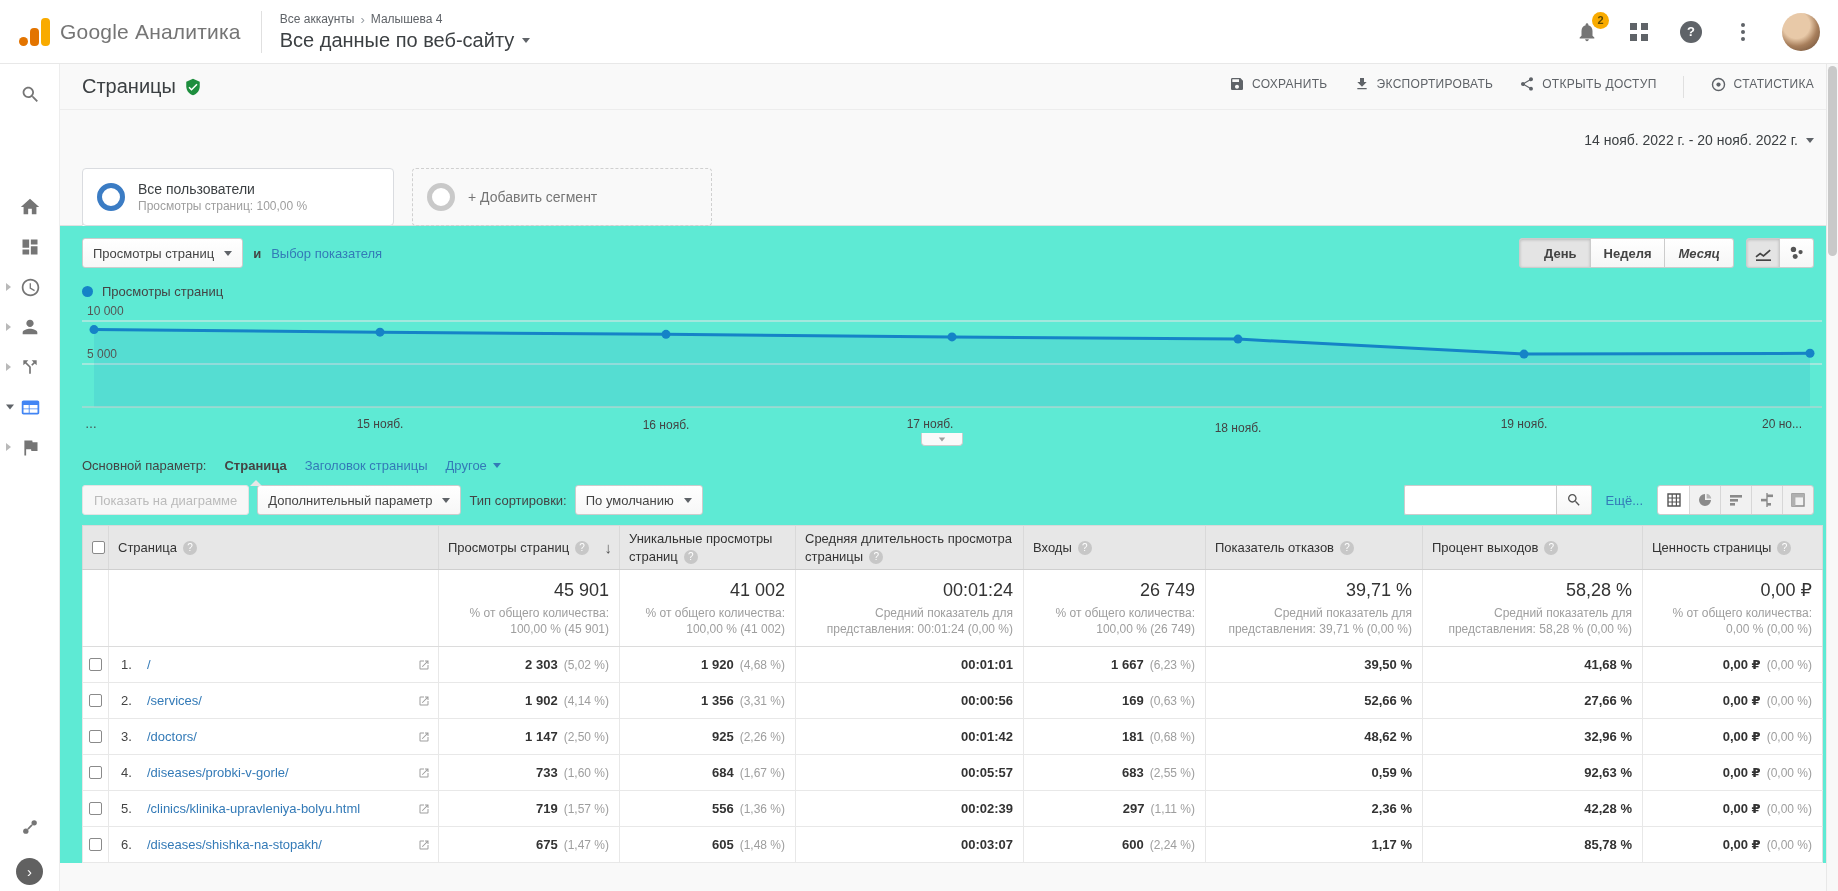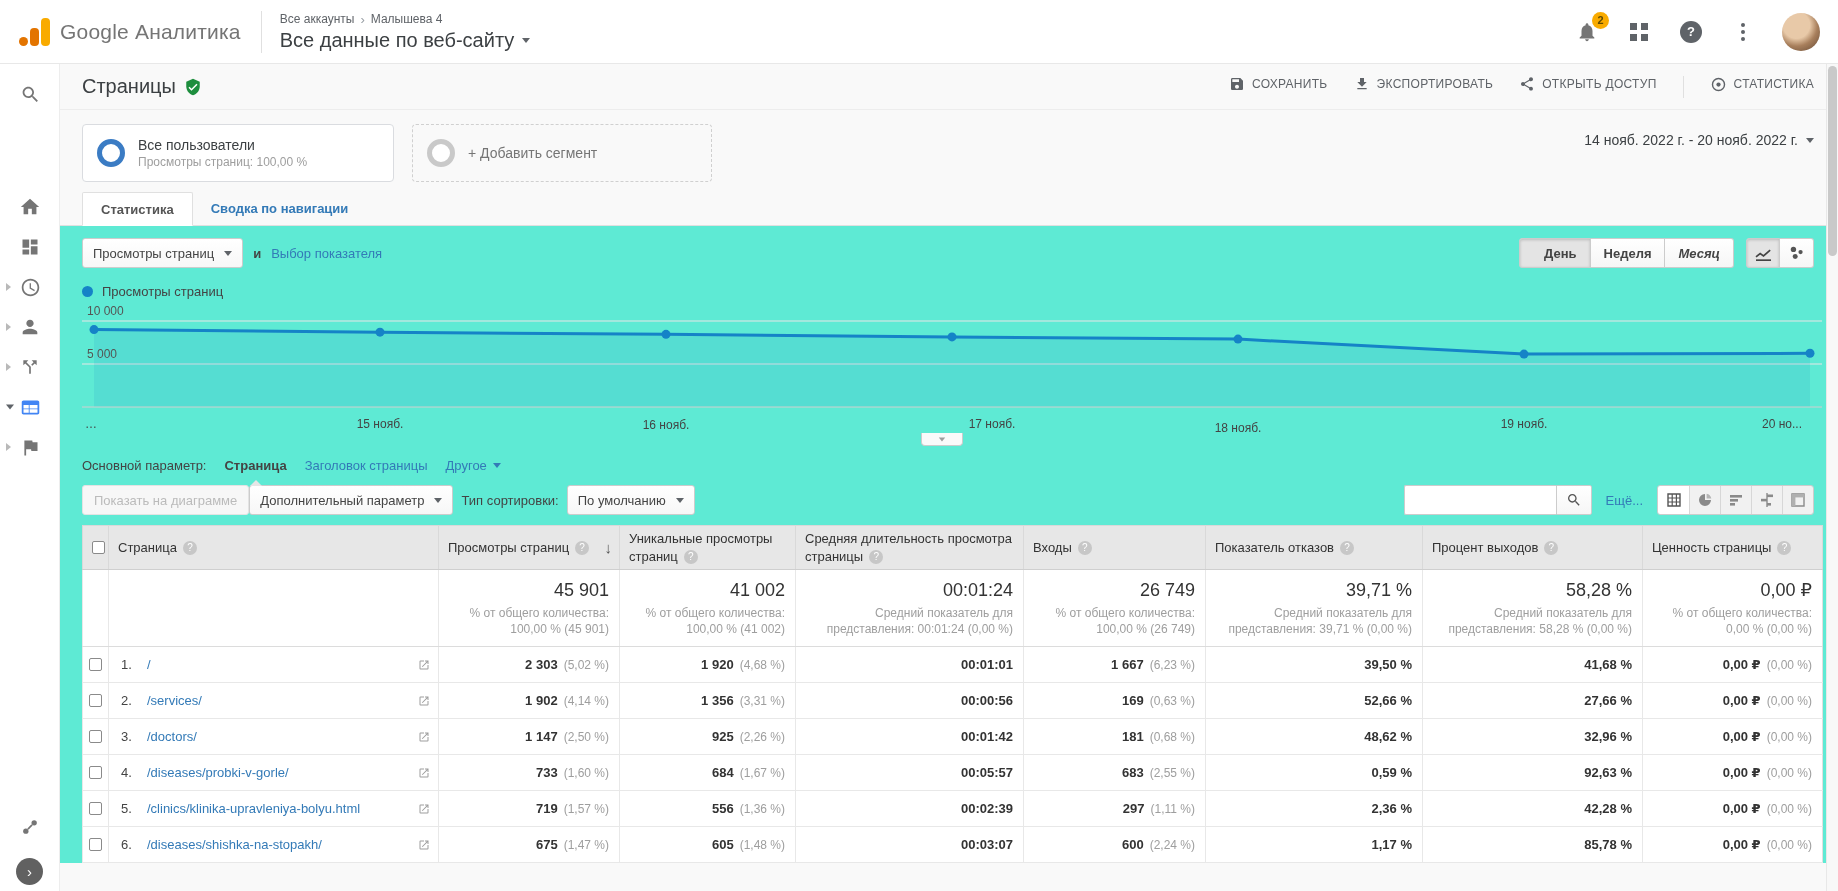--- a/index.html
+++ b/index.html
@@ -45,21 +45,21 @@
   
   .main{position:absolute;left:60px;top:64px;right:12px;bottom:0;}
   .report-head{display:flex;align-items:center;height:46px;padding:0 12px 0 22px;border-bottom:1px solid #ededed;}
   .report-title{font-size:20px;color:#3c4043;display:flex;align-items:center;gap:8px;}
   .toolbar{margin-left:auto;display:flex;align-items:flex-start;gap:26px;}
   .tool-btn{display:flex;align-items:center;gap:7px;font-size:12px;color:#5f6368;letter-spacing:.3px;cursor:pointer;white-space:nowrap;}
   .tool-div{width:1px;height:22px;background:#e0e0e0;}
 
   .segments-row{position:relative;display:flex;gap:18px;padding:14px 0 0 22px;height:80px;}
   .seg-card{width:312px;height:58px;background:#fff;border:1px solid #dadce0;border-radius:4px;display:flex;align-items:center;
-            padding:0 14px;gap:13px;cursor:pointer;}
+            padding:0 14px;gap:13px;cursor:pointer;margin-top:44px;}
   .seg-card.add{border:1px dashed #d0d0d0;background:transparent;width:300px;}
   .seg-ring{width:28px;height:28px;border-radius:50%;border:5px solid #3b7cc4;background:#fff;flex:none;}
   .seg-ring.gray{border-color:#c9c9c9;}
   .seg-title{font-size:14px;color:#3c4043;}
   .seg-sub{font-size:12px;color:#9e9e9e;margin-top:2px;}
   .seg-add-label{font-size:14px;color:#757575;}
   .date-range{position:absolute;right:12px;top:22px;display:flex;align-items:center;gap:8px;font-size:14px;color:#3c4043;cursor:pointer;}
 
   .tabs-row{display:flex;align-items:flex-end;padding-left:22px;height:36px;border-bottom:1px solid #e0e0e0;}
   .tab{height:34px;display:flex;align-items:center;padding:0 18px;font-size:13px;font-weight:bold;cursor:pointer;}
@@ -101,21 +101,21 @@
   .dim-row{display:flex;align-items:center;gap:18px;padding:12px 12px 8px 22px;font-size:13px;}
   .dim-label{color:#444;}
   .dim-active{position:relative;font-weight:bold;color:#444;}
   .dim-active:after{content:"";position:absolute;left:50%;bottom:-13px;transform:translateX(-50%);
                     border-left:6px solid transparent;border-right:6px solid transparent;border-bottom:6px solid #e6e6e6;}
   .dim-other{display:flex;align-items:center;gap:6px;cursor:pointer;}
   .dim-other .caret{border-top-color:#337ab7;}
 
   .controls-row{display:flex;align-items:center;padding:4px 12px 10px 22px;}
   .btn-disabled{height:30px;border:1px solid #e3e3e3;border-radius:3px;background:#f7f7f7;color:#bbb;
-                font-size:13px;display:flex;align-items:center;padding:0 11px;white-space:nowrap;}
+                font-size:13px;display:flex;align-items:center;padding:0 11px;margin-right:8px;white-space:nowrap;}
   .sort-label{font-size:13px;color:#444;margin:0 8px;}
   .controls-right{margin-left:auto;display:flex;align-items:center;}
   .search-wrap{display:flex;align-items:center;}
   .search-input{width:152px;height:30px;border:1px solid #ccc;border-right:none;border-radius:2px 0 0 2px;padding:0 8px;
                 font-size:13px;outline:none;background:#fff;}
   .search-btn{width:36px;height:30px;border:1px solid #ccc;border-radius:0 2px 2px 0;background:linear-gradient(#fff,#f6f6f6);
               display:flex;align-items:center;justify-content:center;cursor:pointer;}
   .more-link{margin:0 14px;font-size:13px;}
   .views{display:flex;border:1px solid #ccc;border-radius:3px;overflow:hidden;}
   .vbtn{width:31px;height:28px;display:flex;align-items:center;justify-content:center;background:#f1f1f1;
@@ -386,21 +386,21 @@
             <circle cx="1156" cy="36.06" r="4.5" fill="#1583c7"></circle>
             <circle cx="1442" cy="51.11" r="4.5" fill="#1583c7"></circle>
             <circle cx="1728" cy="50.25" r="4.5" fill="#1583c7"></circle>
             <text x="5" y="55" fill="#555" font-size="12">5 000</text>
             <text x="5" y="12" fill="#555" font-size="12">10 000</text>
           </svg>
         <div class="x-labels" id="x-labels">
             <span style="position: absolute; top: 2px; left: 3px;">…</span>
             <span style="position: absolute; top: 2px; left: 298px; transform: translateX(-50%);">15 нояб.</span>
             <span style="position: absolute; top: 3px; left: 584px; transform: translateX(-50%);">16 нояб.</span>
-            <span style="position: absolute; top: 2px; left: 910px; transform: translateX(-50%);">17 нояб.</span>
+            <span style="position: absolute; top: 2px; left: 848px; transform: translateX(-50%);">17 нояб.</span>
             <span style="position: absolute; top: 6px; left: 1156px; transform: translateX(-50%);">18 нояб.</span>
             <span style="position: absolute; top: 2px; left: 1442px; transform: translateX(-50%);">19 нояб.</span>
             <span style="position: absolute; top: 2px; right: 0px;">20 но...</span>
           </div>
         <div class="collapse-tab">
             <span class="caret"></span>
           </div>
       </div>
 
       <div class="dim-row">

